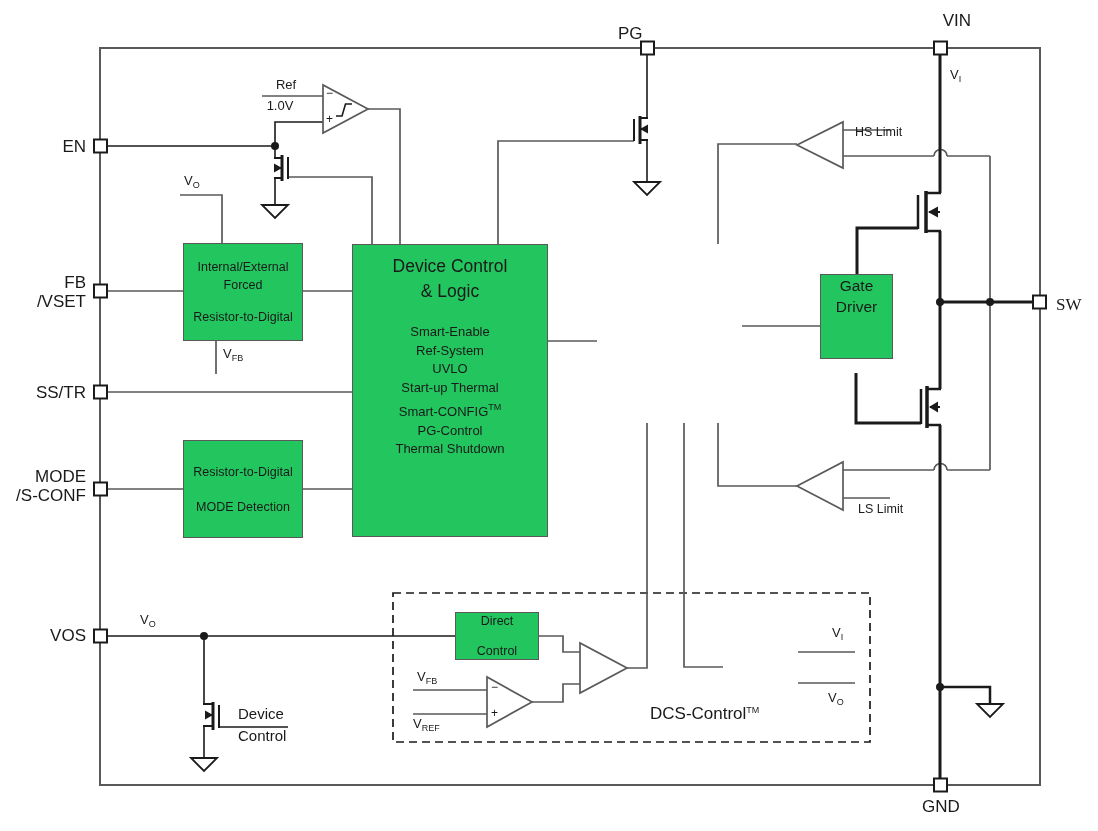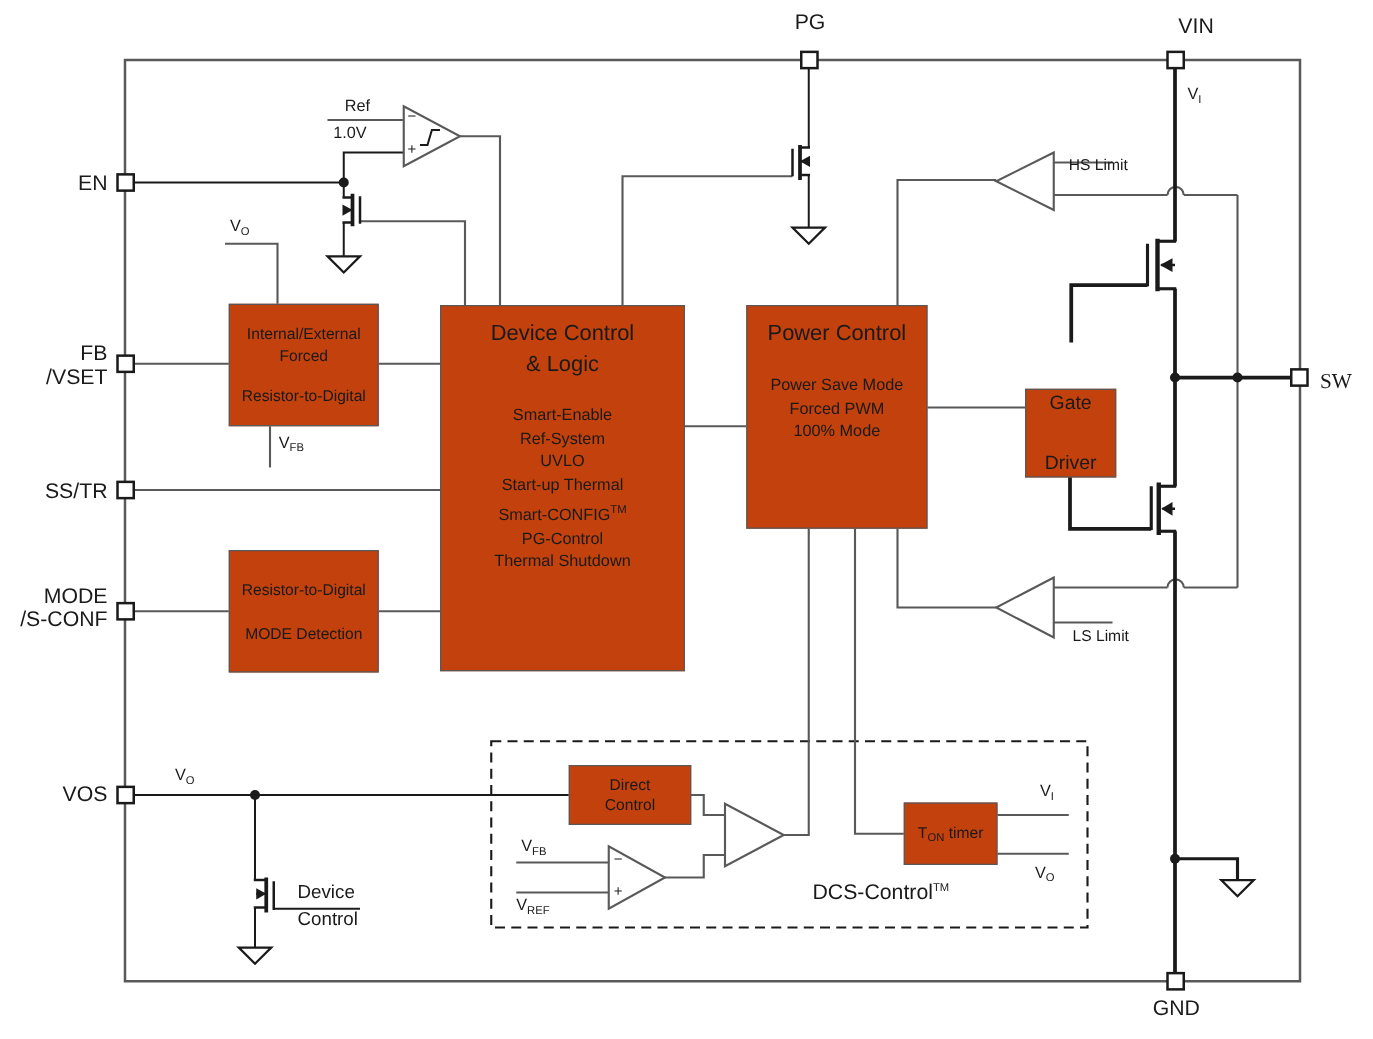--- a/index.html
+++ b/index.html
@@ -6,21 +6,21 @@
   .stage{position:relative;width:1098px;height:831px;background:#ffffff;overflow:hidden;
          font-family:"Liberation Sans",sans-serif;color:#1a1a1a;}
   .layer{position:absolute;left:0;top:0;}
   .lbl{position:absolute;white-space:nowrap;line-height:1.12;color:#1a1a1a;}
   .pinlbl{font-size:17px;}
   .small{font-size:13px;}
   .tiny{font-size:12.5px;}
   .ralign{text-align:right;}
   .sub{font-size:9px;vertical-align:-3px;}
   .sup{font-size:9px;vertical-align:6px;}
-  .box{position:absolute;box-sizing:border-box;border:1.6px solid #595959;background:#c2410c;
+  .box{position:absolute;box-sizing:border-box;border:1.6px solid #595959;background:#22c55e;
        text-align:center;}
   .bigtitle{font-size:17.5px;line-height:25px;}
   .listtxt{font-size:13px;line-height:18.7px;}
   .sign{font-size:12px;}
 </style>
 </head>
 <body>
 
 <div class="stage">
 
@@ -186,55 +186,44 @@
       <div class="listtxt">Smart-Enable</div>
       <div class="listtxt">Ref-System</div>
       <div class="listtxt">UVLO</div>
       <div class="listtxt">Start-up Thermal</div>
       <div class="listtxt"><span>Smart-CONFIG</span><span class="sup">TM</span></div>
       <div class="listtxt">PG-Control</div>
       <div class="listtxt">Thermal Shutdown</div>
     </div>
   </div>
 
-  <div class="box" style="left:597px;top:244px;width:145px;height:179px;">
-    <div class="bigtitle" style="margin-top:9px;">Power Control</div>
-    <div style="margin-top:20px;">
-      <div class="listtxt">Power Save Mode</div>
-      <div class="listtxt">Forced PWM</div>
-      <div class="listtxt">100% Mode</div>
-    </div>
-  </div>
-
-  <div class="box" style="left:820px;top:274px;width:73px;height:71px;display:flex;flex-direction:column;justify-content:space-between;margin-top:37px;">
+
+  <div class="box" style="left:820px;top:274px;width:73px;height:85px;display:flex;flex-direction:column;justify-content:flex-start;">
     <div style="font-size:15.5px;line-height:21px;">Gate</div>
     <div style="font-size:15.5px;line-height:21px;">Driver</div>
   </div>
 
-  <div class="box" style="left:455px;top:612px;width:98px;height:48px;display:flex;flex-direction:column;justify-content:center;">
+  <div class="box" style="left:455px;top:612px;width:84px;height:48px;display:flex;flex-direction:column;justify-content:space-between;">
     <div class="tiny" style="line-height:16px;">Direct</div>
     <div class="tiny" style="line-height:16px;">Control</div>
   </div>
 
-  <div class="box" style="left:723px;top:642px;width:75px;height:50px;display:flex;align-items:center;justify-content:center;">
-    <div class="tiny"><span>T</span><span class="sub">ON</span><span> timer</span></div>
-  </div>
 
   <div class="lbl pinlbl ralign" style="left:18px;top:137px;width:68px;">EN</div>
   <div class="lbl pinlbl ralign" style="left:18px;top:273px;width:68px;">
     <div>FB</div>
     <div>/VSET</div>
   </div>
   <div class="lbl pinlbl ralign" style="left:18px;top:383px;width:68px;">SS/TR</div>
   <div class="lbl pinlbl ralign" style="left:8px;top:467px;width:78px;">
     <div>MODE</div>
     <div>/S-CONF</div>
   </div>
   <div class="lbl pinlbl ralign" style="left:18px;top:626px;width:68px;">VOS</div>
-  <div class="lbl pinlbl" style="left:618px;top:8px;width:60px;text-align:center;">PG</div>
+  <div class="lbl pinlbl" style="left:618px;top:24px;width:60px;">PG</div>
   <div class="lbl pinlbl" style="left:911px;top:11px;width:60px;text-align:right;">VIN</div>
   <div class="lbl pinlbl" style="left:1056px;top:295px;font-family:Liberation Serif, serif;">SW</div>
   <div class="lbl pinlbl" style="left:911px;top:797px;width:60px;text-align:center;">GND</div>
 
   <div class="lbl small" style="left:262px;top:78px;width:48px;text-align:center;">Ref</div>
   <div class="lbl small" style="left:256px;top:99px;width:48px;text-align:center;">1.0V</div>
   <div class="lbl sign" style="left:326px;top:87px;">−</div>
   <div class="lbl sign" style="left:326px;top:113px;">+</div>
 
   <div class="lbl small" style="left:184px;top:174px;"><span>V</span><span class="sub">O</span></div>

